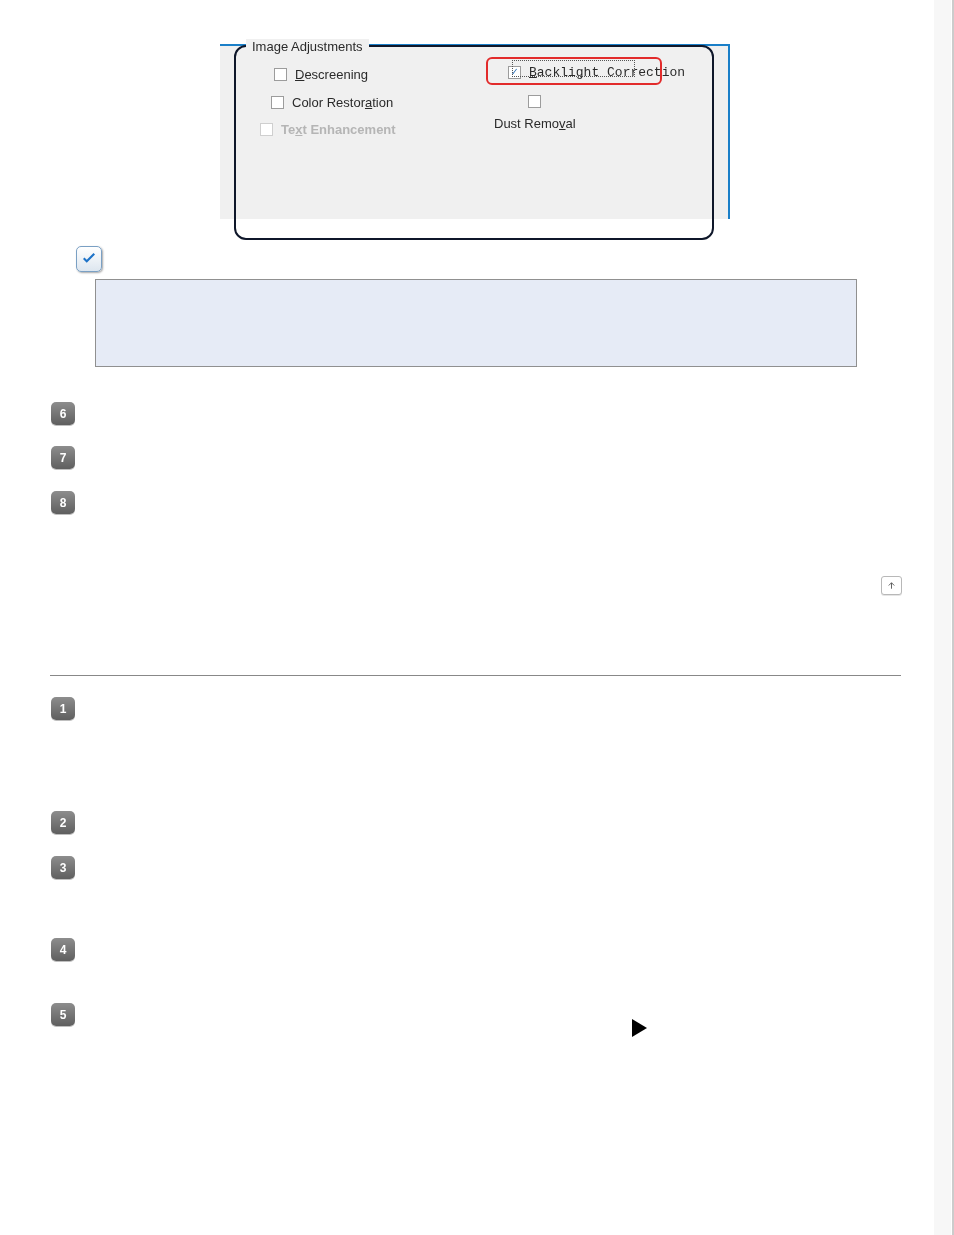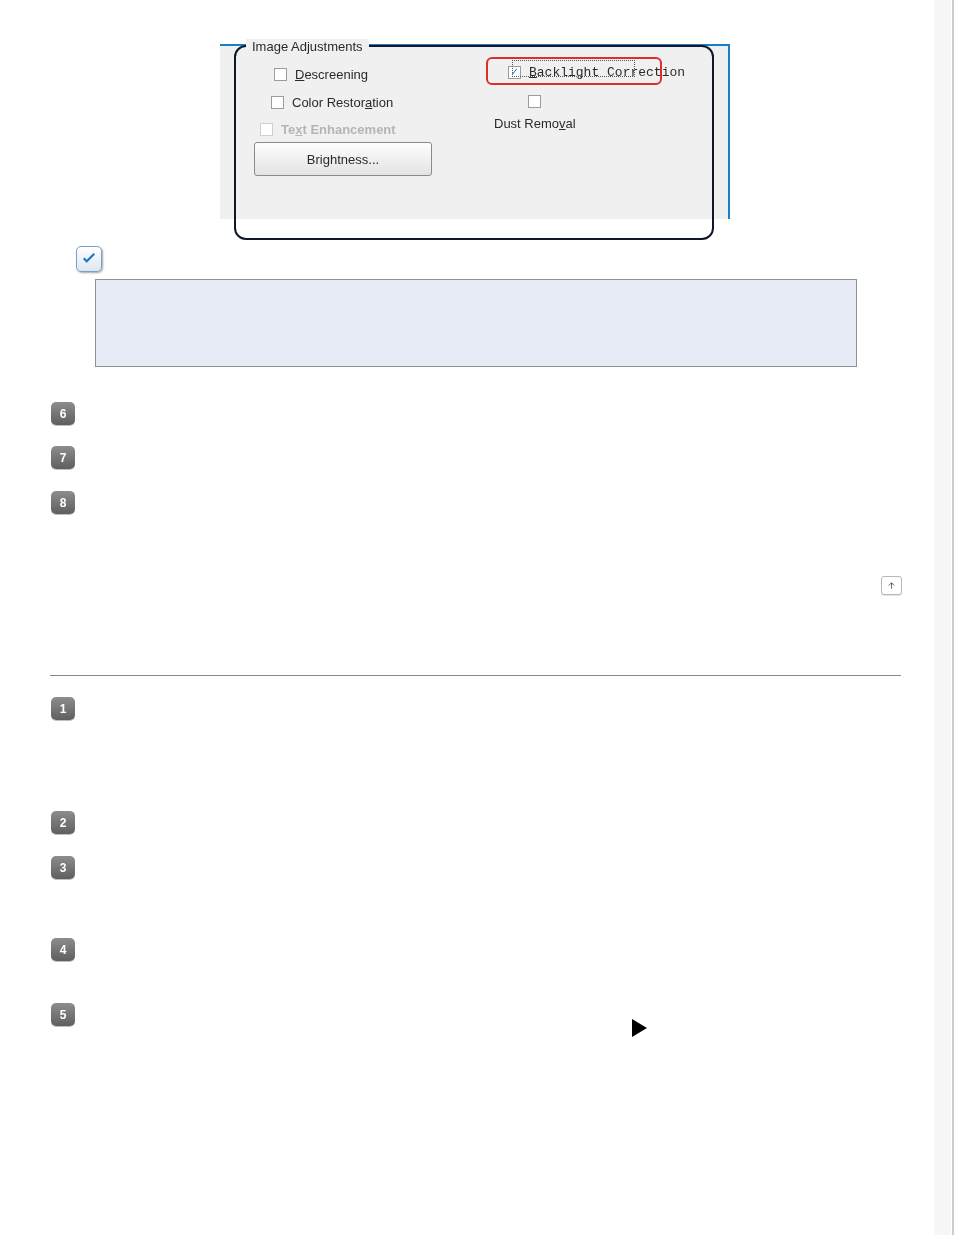--- a/index.html
+++ b/index.html
@@ -253,23 +253,20 @@
       </div>
 
       <div class="opt pos-31">
         <span class="box" style="border-color:#cfcfcf;"></span>
         <span class="opt-label disabled">Te<u>x</u>t Enhancement</span>
       </div>
 
       <div class="highlight"></div>
       <div class="focusrect"></div>
 
-      <div class="btn">
-        <span>Brightness...</span>
-      </div>
     </div>
   </div>
 
   <div class="note-icon">
     <svg viewBox="0 0 24 24">
       <path fill="#1e73c8" d="M20 6L9 17l-5-5 2-2 3 3 9-9z"></path>
     </svg>
   </div>
 
   <div class="note-box"></div>

